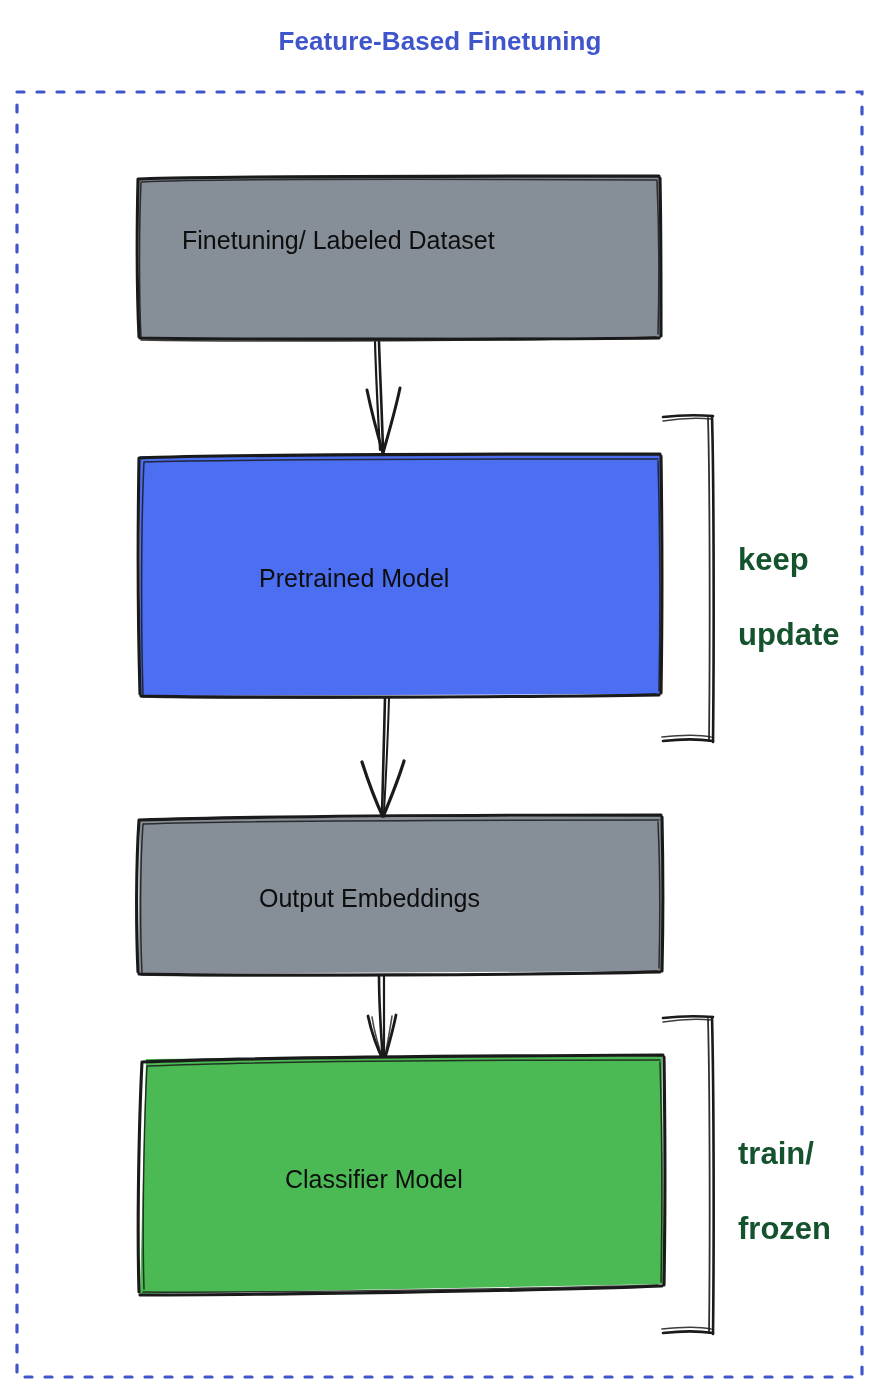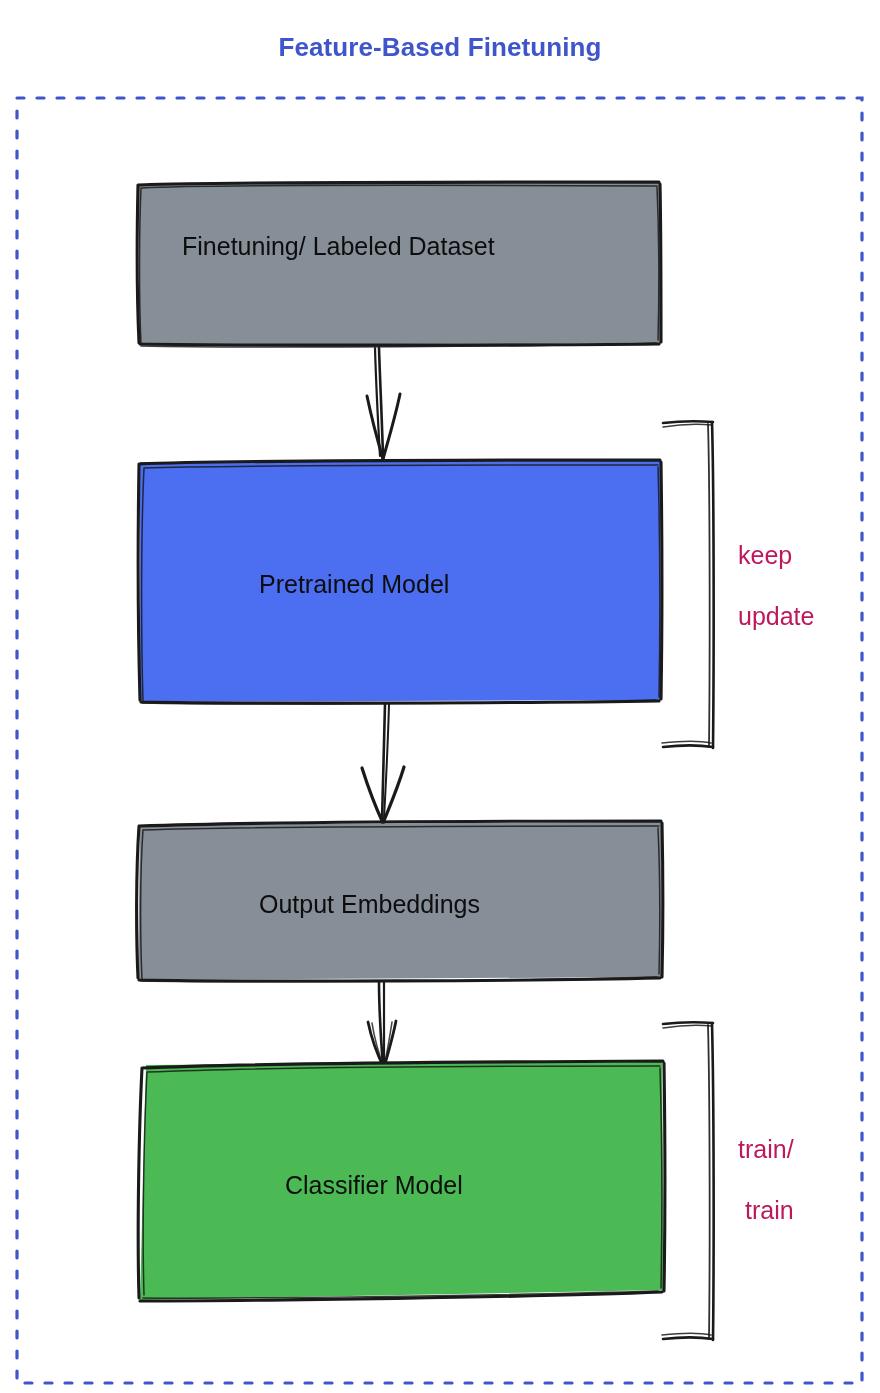--- a/index.html
+++ b/index.html
@@ -11,21 +11,21 @@
   body {
     width: 880px;
     height: 1393px;
     position: relative;
     overflow: hidden;
     font-family: "Liberation Sans", sans-serif;
   }
   #diagram-root {
     position: absolute;
     left: 0;
-    top: 10px;
+    top: 4px;
     width: 880px;
     height: 978px;
   }
   svg.canvas {
     position: absolute;
     left: 0;
     top: 0;
     width: 880px;
     height: 1393px;
     display: block;
@@ -48,23 +48,23 @@
     font-family: "Liberation Sans", sans-serif;
     font-size: 25px;
     font-weight: 400;
     color: #0d0d0d;
     white-space: nowrap;
     line-height: 1.25;
   }
   .bracket-label {
     position: absolute;
     font-family: "Liberation Sans", sans-serif;
-    font-size: 25px;
-    font-weight: 400;
-    color: #be185d;
+    font-size: 31px;
+    font-weight: 700;
+    color: #14532d;
     line-height: 1.22;
     white-space: pre-line;
   }
 </style>
 </head>
 <body>
 
 <div id="diagram-root">
 
   <svg class="canvas" viewBox="0 0 880 1393" xmlns="http://www.w3.org/2000/svg">
@@ -154,18 +154,18 @@
 
   <div class="node-label" style="left:259px; top:879px;">Output Embeddings</div>
 
   <div class="node-label" style="left:285px; top:1160px;">Classifier Model</div>
 
   <div class="bracket-label" style="left:738px; top:499px;">
     <div>keep</div>
     <div>update</div>
   </div>
 
-  <div class="bracket-label" style="left:738px; top:1093px;text-align:right;">
+  <div class="bracket-label" style="left:738px; top:1093px;">
     <div>train/</div>
-    <div>train</div>
+    <div>frozen</div>
   </div>
 
 </div>
 
 </body></html>

